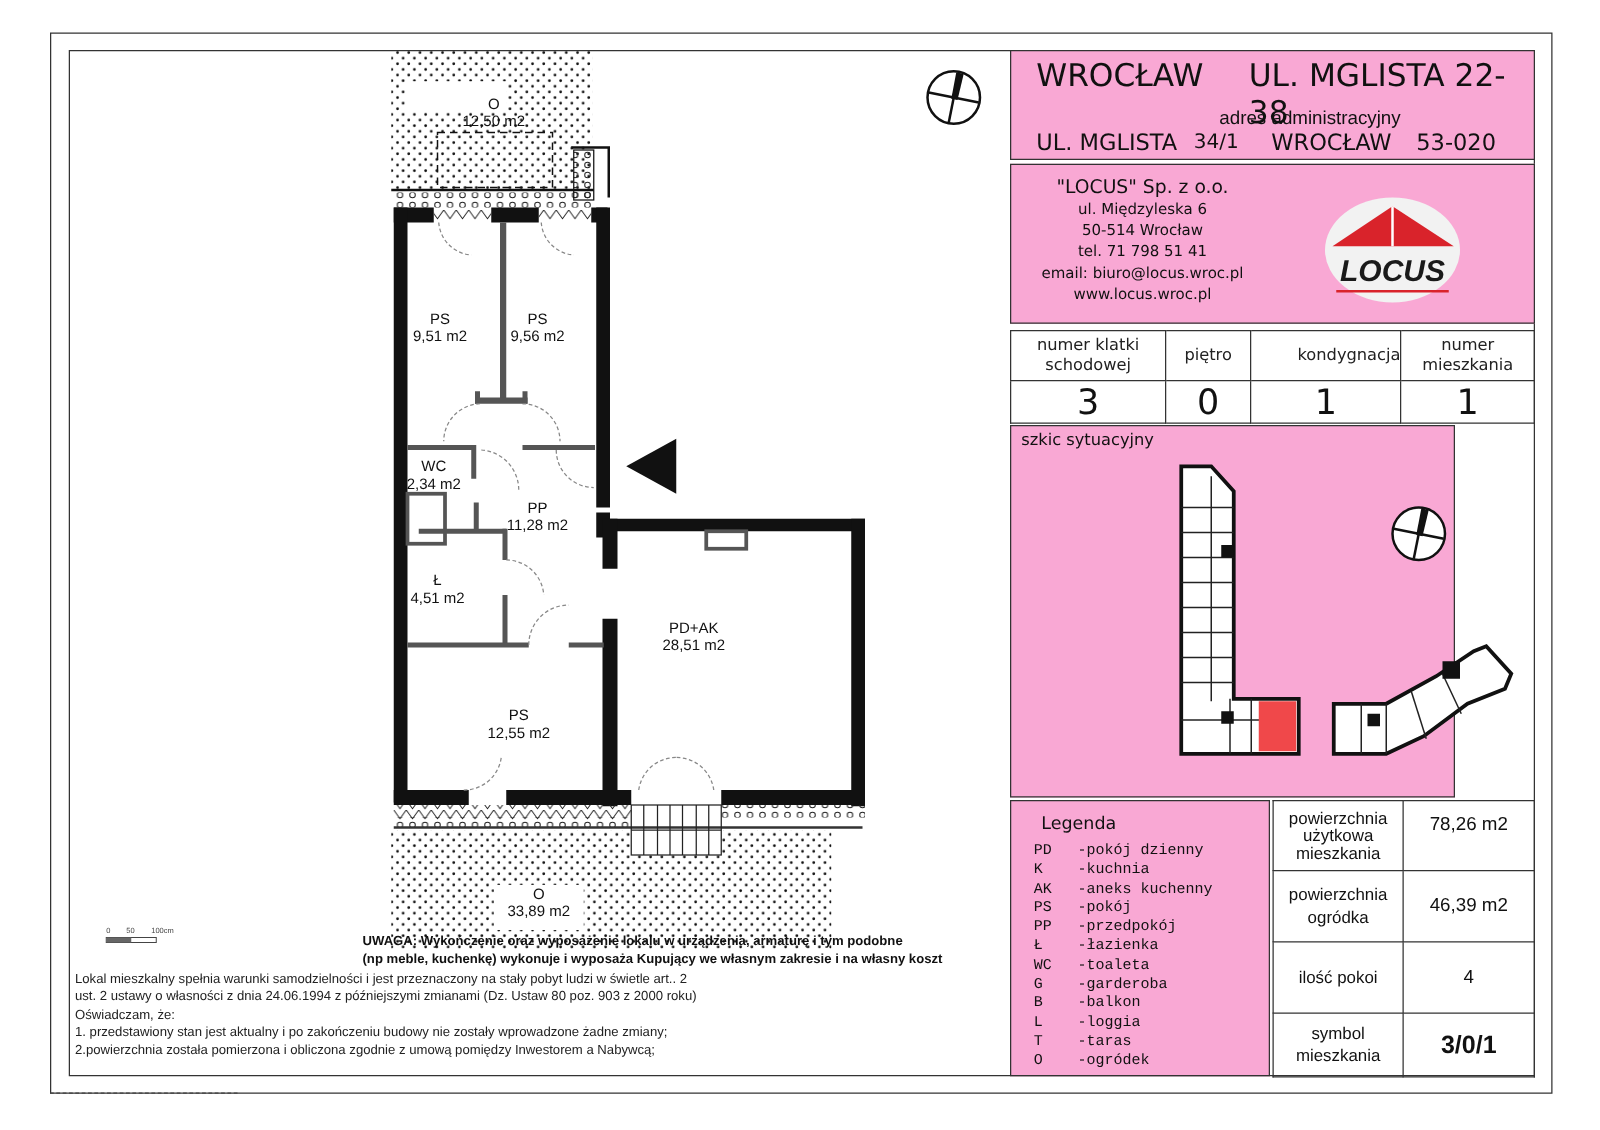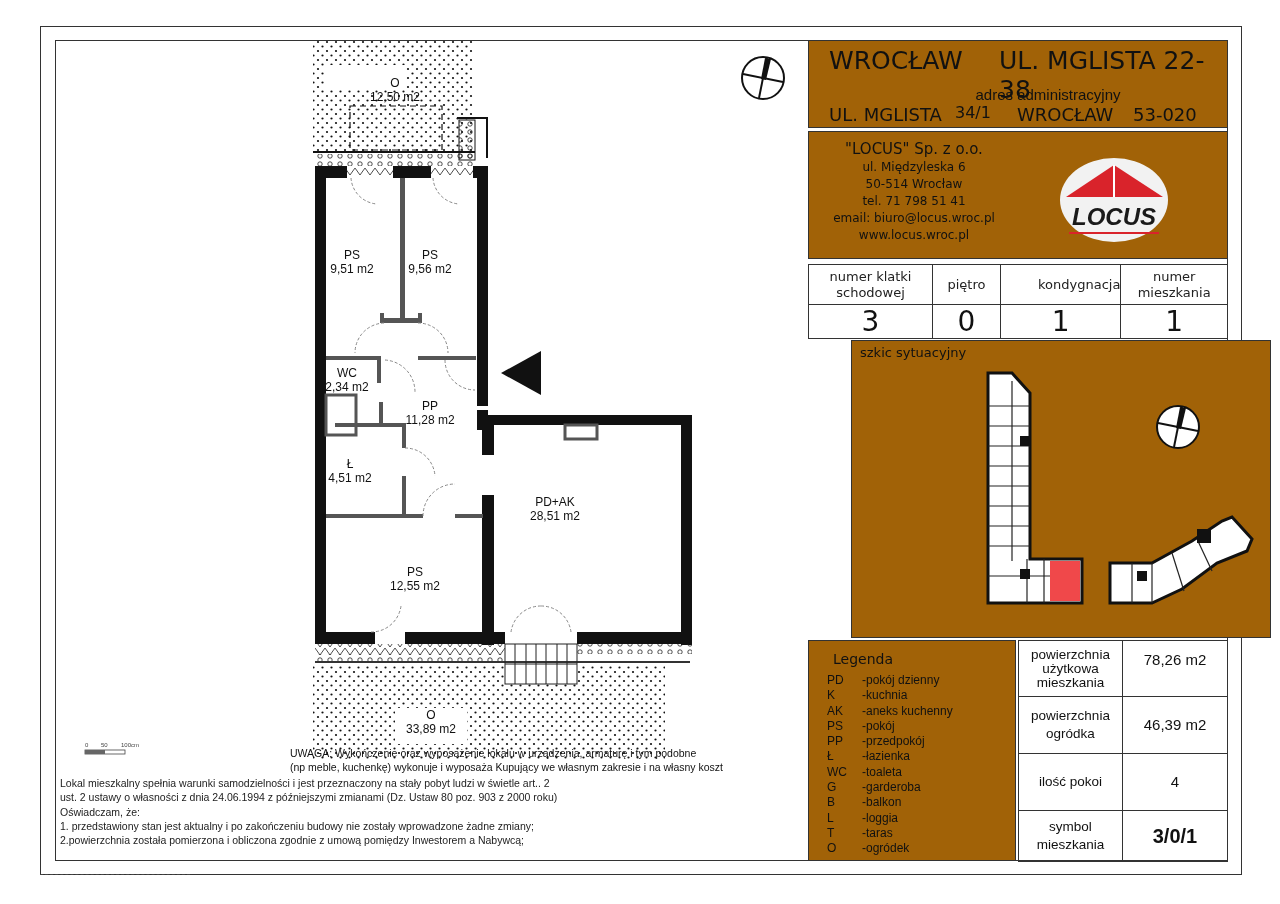--- a/index.html
+++ b/index.html
@@ -5,59 +5,59 @@
   * { box-sizing: border-box; margin: 0; padding: 0; }
   html, body { width: 1280px; height: 904px; background: #fff; overflow: hidden; }
   body { position: relative; font-family: "Liberation Sans", sans-serif; color: #111; }
 
   .abs { position: absolute; }
   .outer-frame { left: 40px; top: 26px; width: 1202px; height: 849px; border: 1.5px solid #333; }
   .inner-frame { left: 55px; top: 40px; width: 1173px; height: 821px; border: 1.5px solid #333; }
   .dash-line { left: 40px; top: 874px; width: 150px; height: 0; border-top: 1.5px dashed #444; }
 
   
-  .rbox { position: absolute; border: 1.5px solid #333; background: #a16207; }
+  .rbox { position: absolute; border: 1.5px solid #333; background: #f9a8d4; }
   .title-box { left: 808px; top: 40px; width: 420px; height: 88px; }
   .t-line1 { position: absolute; left: 0; top: 5px; width: 100%; font-family: "DejaVu Sans", sans-serif; font-size: 25px; }
   .t-line1 span { position: absolute; }
   .t-line2 { position: absolute; left: 0; top: 45px; width: 100%; text-align: center; font-size: 15px; padding-left: 60px; }
   .t-line3 { position: absolute; left: 0; top: 63px; width: 100%; font-family: "DejaVu Sans", sans-serif; font-size: 18px; }
   .t-line3 span { position: absolute; }
 
   .company-box { left: 808px; top: 131px; width: 420px; height: 128px; }
   .company-text { position: absolute; left: 20px; top: 8px; width: 170px; text-align: center; font-family: "DejaVu Sans", sans-serif; font-size: 12px; line-height: 17px; }
   .company-text .cname { font-size: 15px; line-height: 19px; }
   .logo { position: absolute; left: 250px; top: 25px; width: 110px; height: 86px; }
 
   .info-table { position: absolute; left: 808px; top: 264px; width: 420px; border-collapse: collapse; }
   .info-table td { border: 1.5px solid #333; text-align: center; font-family: "DejaVu Sans", sans-serif; }
   .info-table .hdr td { height: 40px; font-size: 13px; line-height: 16px; color: #222; }
   .info-table .val td { height: 32px; font-size: 28px; font-weight: normal; }
 
-  .sketch-box { left: 808px; top: 340px; width: 420px; height: 298px; margin-left: 43px; }
+  .sketch-box { left: 808px; top: 340px; width: 356px; height: 298px; }
   .sketch-label { position: absolute; left: 8px; top: 4px; font-family: "DejaVu Sans", sans-serif; font-size: 13px; }
 
   .legend-box { left: 808px; top: 640px; width: 208px; height: 221px; }
   .legend-title { position: absolute; left: 24px; top: 10px; font-family: "DejaVu Sans", sans-serif; font-size: 14px; }
-  .legend-list { position: absolute; left: 18px; top: 32px; font-family: Liberation Sans, sans-serif; font-size: 12px; line-height: 15.3px; }
+  .legend-list { position: absolute; left: 18px; top: 32px; font-family: Liberation Mono, monospace; font-size: 12px; line-height: 15.3px; }
   .legend-row { display: flex; }
   .legend-row .code { width: 35px; }
 
   .stats-table { position: absolute; left: 1018px; top: 640px; width: 210px; border-collapse: collapse; }
   .stats-table td { border: 1.5px solid #333; text-align: center; font-size: 14px; line-height: 14px; }
   .stats-table td.lbl { width: 104px; font-size: 13.5px; }
   .stats-table td.v { font-size: 15px; }
   .stats-table td.sym { font-weight: bold; font-size: 20px; font-family: Liberation Sans, sans-serif; }
 
   
   .plan { position: absolute; left: 55px; top: 40px; width: 753px; height: 720px; }
   .room-label { position: absolute; text-align: center; font-size: 12px; line-height: 14px; }
 
   .notes { position: absolute; left: 60px; top: 776px; font-size: 10.5px; line-height: 14.3px; color: #222; }
-  .uwaga { position: absolute; left: 290px; top: 746px; font-size: 10.5px; font-weight: normal; line-height: 14px; color: #111; }
+  .uwaga { position: absolute; left: 290px; top: 746px; font-size: 10.5px; font-weight: bold; line-height: 14px; color: #111; }
   .scalebar-text { position: absolute; font-size: 6px; color: #444; }
 </style>
 </head>
 <body>
 
 <div class="abs outer-frame"></div>
 <div class="abs inner-frame"></div>
 <div class="abs dash-line"></div>
 
 <div class="plan">

